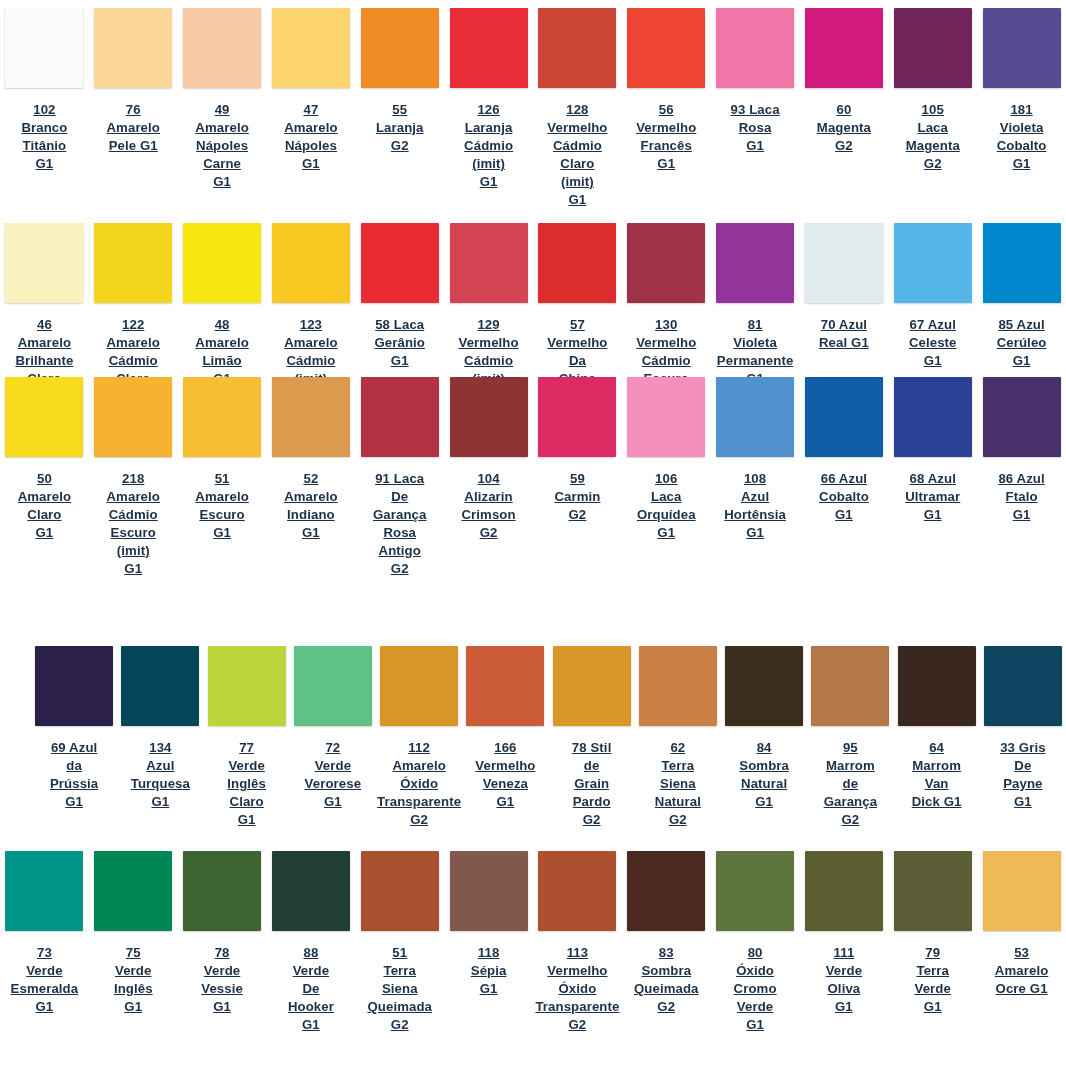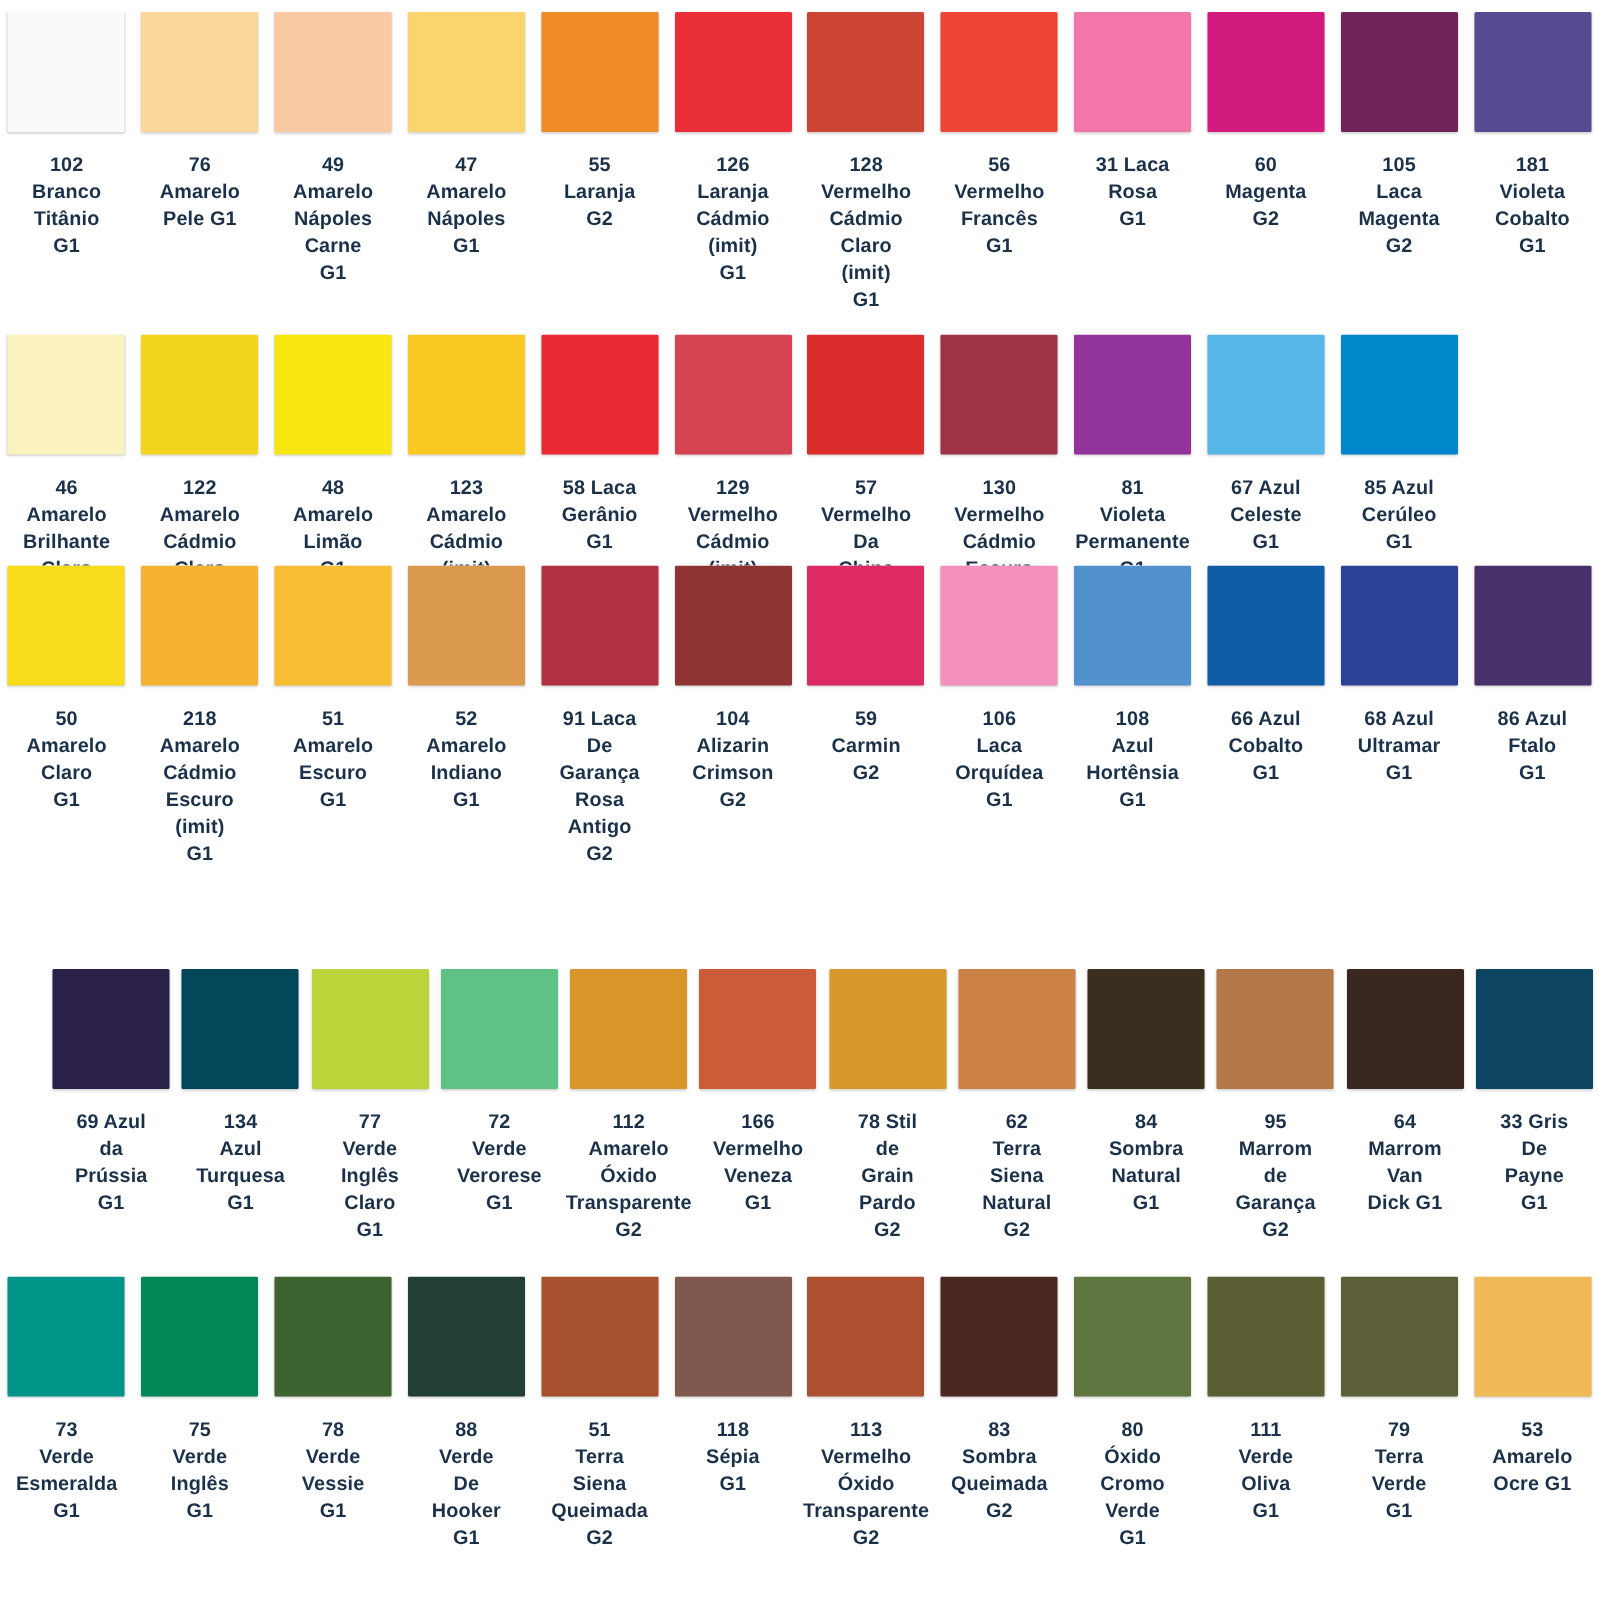--- a/index.html
+++ b/index.html
@@ -16,20 +16,21 @@
     color: #1f3047;
     overflow: hidden;
   }
 
   #chart-root {
     width: 1066px;
     height: 1066px;
     padding: 8px 0 0 0;
     display: flex;
     flex-direction: column;
+    text-decoration: underline;
   }
 
   .swatch-row {
     display: grid;
     grid-template-columns: repeat(12, 1fr);
     column-gap: 0px;
     width: 1066px;
   }
 
   .row-1 { height: 215px; }
@@ -129,21 +130,21 @@
       </div>
       <div class="swatch-cell">
         <div class="swatch-chip" style="background-color: rgb(238, 68, 51);"></div>
         <div class="swatch-label">56
 Vermelho
 Francês
 G1</div>
       </div>
       <div class="swatch-cell">
         <div class="swatch-chip" style="background-color: rgb(242, 118, 168);"></div>
-        <div class="swatch-label">31 Laca
+        <div class="swatch-label">93 Laca
 Rosa
 G1</div>
       </div>
       <div class="swatch-cell">
         <div class="swatch-chip" style="background-color: rgb(210, 26, 126);"></div>
         <div class="swatch-label">60
 Magenta
 G2</div>
       </div>
       <div class="swatch-cell">
@@ -224,20 +225,25 @@
 Escuro
 (imit)
 G1</div>
       </div>
       <div class="swatch-cell">
         <div class="swatch-chip" style="background-color: rgb(147, 52, 155);"></div>
         <div class="swatch-label">81
 Violeta
 Permanente
 G1</div>
+      </div>
+      <div class="swatch-cell">
+        <div class="swatch-chip pale" style="background-color: rgb(224, 237, 236);"></div>
+        <div class="swatch-label">70 Azul
+Real G1</div>
       </div>
       <div class="swatch-cell">
         <div class="swatch-chip" style="background-color: rgb(87, 182, 232);"></div>
         <div class="swatch-label">67 Azul
 Celeste
 G1</div>
       </div>
       <div class="swatch-cell">
         <div class="swatch-chip" style="background-color: rgb(0, 135, 203);"></div>
         <div class="swatch-label">85 Azul

